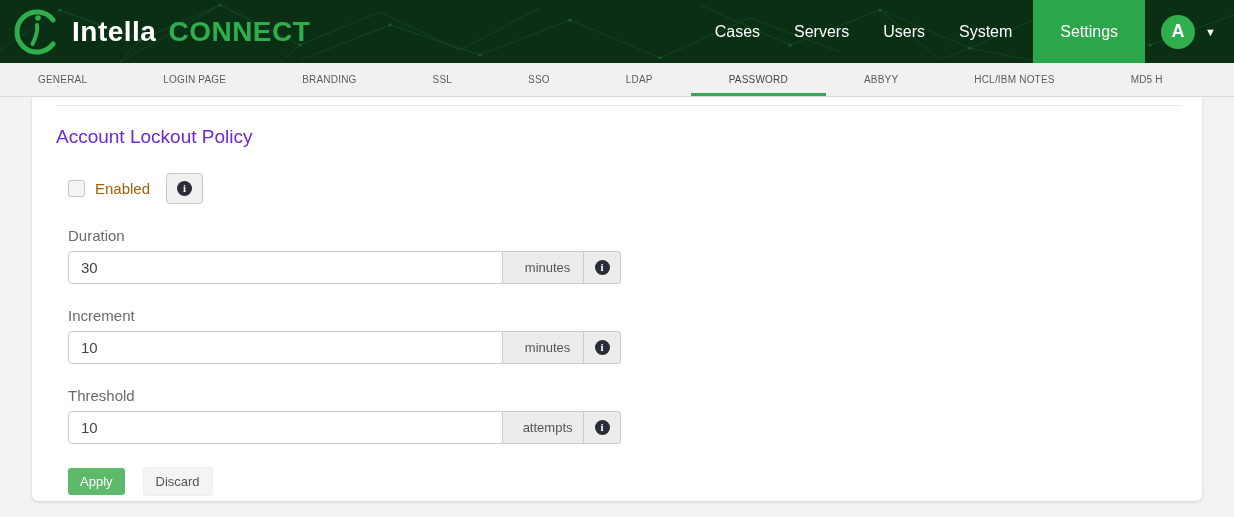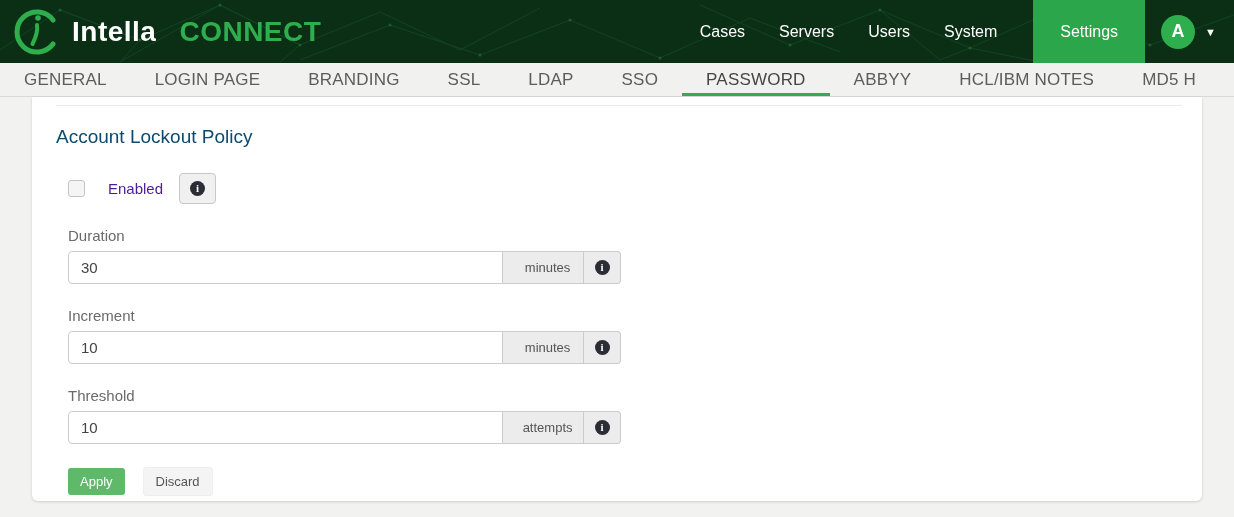--- a/index.html
+++ b/index.html
@@ -9,64 +9,64 @@
   
   .header {
     position: relative; height: 63px; background: #0b2f15;
     display: flex; align-items: center; overflow: hidden;
   }
   .header-pattern { position: absolute; inset: 0; pointer-events: none; }
   .logo-area { position: relative; display: flex; align-items: center; padding-left: 10px; z-index: 2; }
   .logo-mark { width: 52px; height: 52px; margin-right: 10px; }
   .wordmark { font-size: 28px; font-weight: 700; letter-spacing: 0.5px; white-space: nowrap; }
   .wordmark .w1 { color: #ffffff; }
-  .wordmark .w2 { color: #2fae4e; margin-left: 23px; font-weight: 600; }
+  .wordmark .w2 { color: #2fae4e; margin-left: 12px; font-weight: 600; }
 
   .top-nav { position: relative; z-index: 2; margin-left: auto; display: flex; align-items: center; height: 100%; }
   .top-nav-item {
     color: #ffffff; font-size: 16px; padding: 0 17px; height: 100%;
     display: flex; align-items: center; cursor: pointer; white-space: nowrap;
   }
-  .top-nav-item.active { background: #2ba64a; padding: 8px 27px; margin-left: 19px; }
+  .top-nav-item.active { background: #2ba64a; padding: 8px 27px; margin-left: 4px; }
   .user-area { display: flex; align-items: center; padding: 0 18px 0 16px; height: 100%; cursor: pointer; }
   .avatar {
     width: 34px; height: 34px; border-radius: 50%; background: #2fae4e;
     color: #fff; font-size: 18px; font-weight: 700;
     display: flex; align-items: center; justify-content: center;
   }
   .caret { color: #ffffff; font-size: 11px; margin-left: 10px; }
 
   
   .tabbar {
     height: 34px; background: #f1f1ef; border-bottom: 1px solid #d9d9d9;
     display: flex; align-items: stretch; white-space: nowrap; overflow: hidden;
   }
   .tab {
-    display: flex; align-items: center; padding: 0 24px;
-    font-size: 17px; color: #5c5c5c; letter-spacing: 0.2px;
+    display: flex; align-items: center; padding: 0 38px;
+    font-size: 10px; color: #5c5c5c; letter-spacing: 0.2px;
     cursor: pointer; flex: 0 0 auto;
   }
   .tab.active { color: #454545; box-shadow: inset 0 -3px 0 #36a85a; }
 
   
   .page { height: 420px; }
   .card {
     margin: 0 32px; height: 404px; background: #ffffff;
     border-radius: 0 0 6px 6px; box-shadow: 0 1px 3px rgba(0,0,0,0.15);
     padding: 8px 16px 0 20px; overflow: hidden;
   }
   .section-divider { border-top: 1px solid #e9e9e9; margin: 0 4px; }
-  .panel-title { font-size: 19px; font-weight: 400; color: #0c4a6e; margin: 20px 0 0 4px; }
+  .panel-title { font-size: 19px; font-weight: 400; color: #6d28d9; margin: 20px 0 0 4px; }
 
   .enabled-row { display: flex; align-items: center; margin: 25px 0 0 16px; }
   .checkbox {
     width: 17px; height: 17px; background: #f5f5f5; border: 1px solid #c3c3c3;
     border-radius: 3px; cursor: pointer; flex: 0 0 auto;
   }
-  .enabled-label { font-size: 15px; color: #4c1d95; margin-left: 23px; cursor: default; }
+  .enabled-label { font-size: 15px; color: #a16207; margin-left: 10px; cursor: default; }
   .info-btn {
     margin-left: 16px; width: 37px; height: 31px;
     background: #f0f0f0; border: 1px solid #c8c8c8; border-radius: 4px;
     display: flex; align-items: center; justify-content: center; cursor: pointer;
   }
   .info-icon {
     width: 15px; height: 15px; border-radius: 50%; background: #2a2d35;
     color: #ffffff; font-size: 11px; font-weight: 700;
     font-family: "Liberation Serif", serif;
     display: flex; align-items: center; justify-content: center; line-height: 1;
@@ -143,22 +143,22 @@
       <span class="caret">▼</span>
     </div>
   </div>
 </div>
 
 <div class="tabbar">
   <div class="tab">GENERAL</div>
   <div class="tab">LOGIN PAGE</div>
   <div class="tab">BRANDING</div>
   <div class="tab">SSL</div>
+  <div class="tab">SSO</div>
   <div class="tab">LDAP</div>
-  <div class="tab">SSO</div>
   <div class="tab active">PASSWORD</div>
   <div class="tab">ABBYY</div>
   <div class="tab">HCL/IBM NOTES</div>
   <div class="tab">MD5 H</div>
 </div>
 
 <div class="page">
   <div class="card">
     <div class="section-divider"></div>
     <h2 class="panel-title">Account Lockout Policy</h2>

